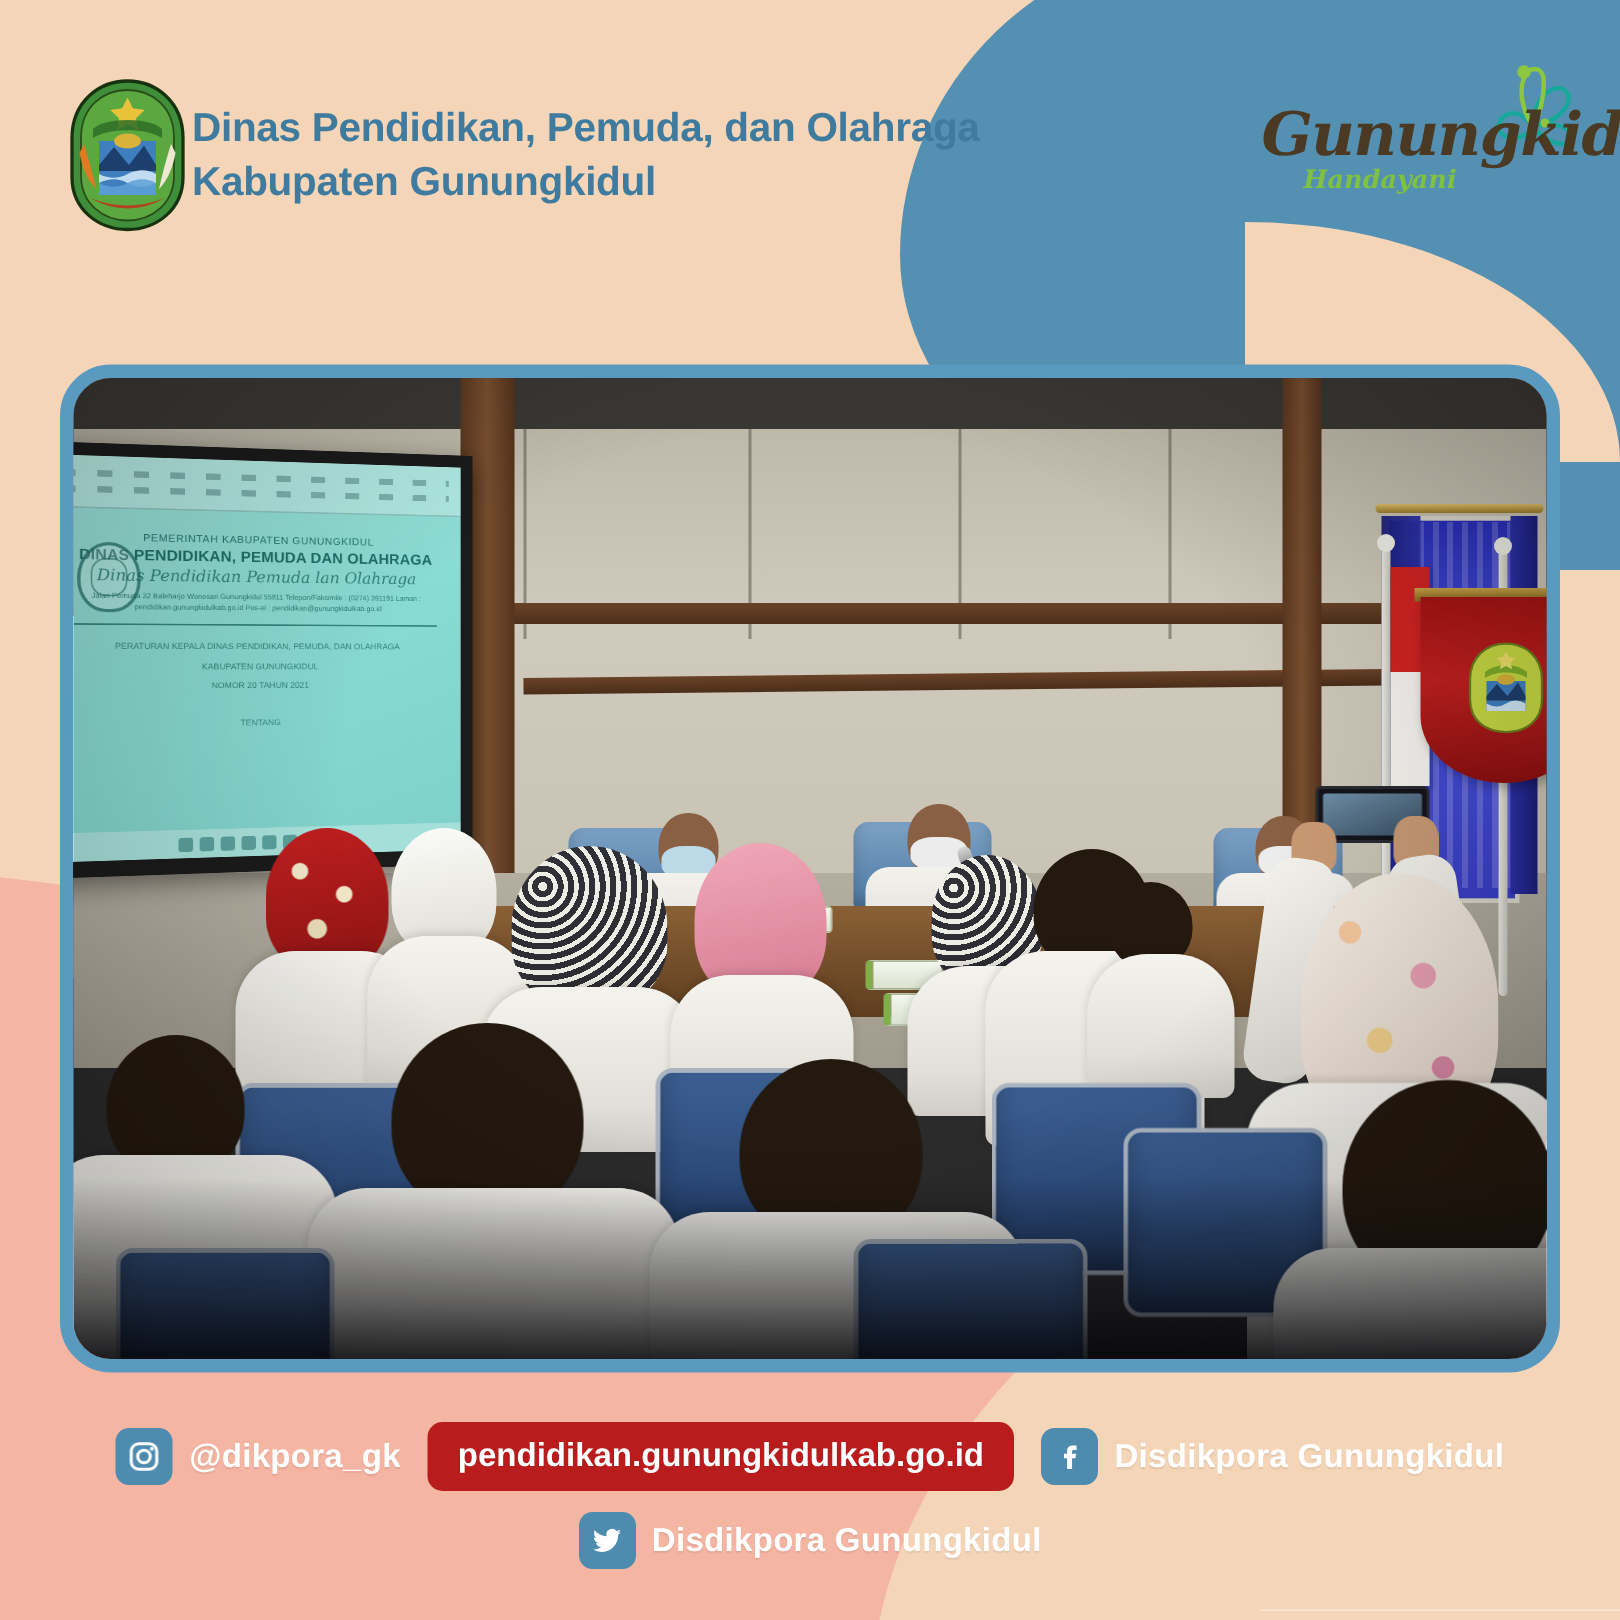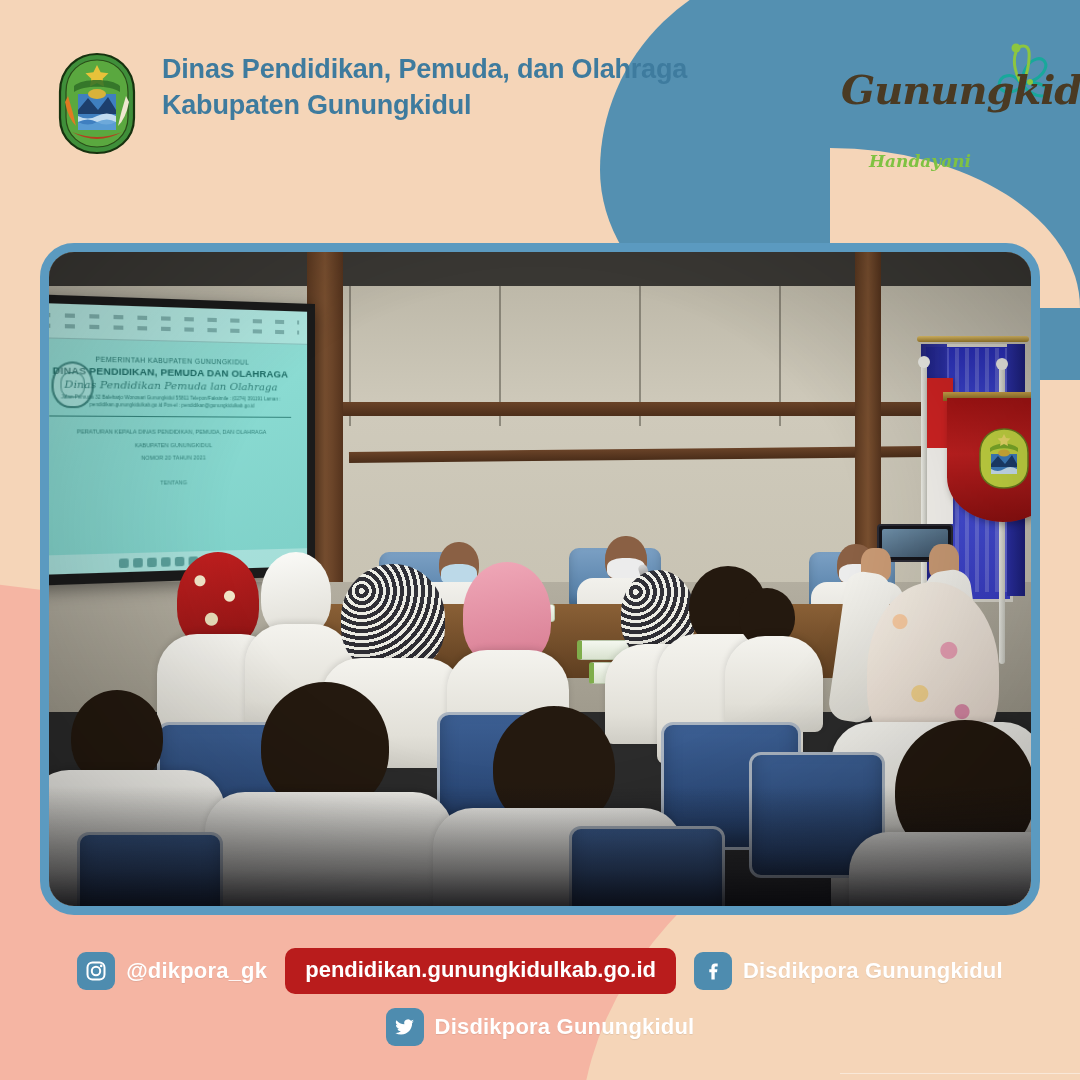--- a/index.html
+++ b/index.html
@@ -81,24 +81,23 @@
     bottom: 6px;
     width: 240px;
     height: 1px;
     background: rgba(255,255,255,0.45);
   }
 
   
   .header {
     position: absolute;
     top: 52px;
-    left: 54px;
+    left: 42px;
     display: flex;
-    align-items: flex-start;
-    gap: 22px;
+    align-items: center;
     z-index: 6;
   }
   .crest {
     position: relative;
     width: 86px;
     height: 104px;
     flex: none;
   }
   .crest svg { display: block; width: 100%; height: 100%; }
 
@@ -135,21 +134,20 @@
   .gk-tag {
     position: absolute;
     left: 28px;
     top: 66px;
     font-family: "DejaVu Serif", serif;
     font-style: italic;
     font-weight: bold;
     font-size: 17px;
     color: #7FC242;
     letter-spacing: 0px;
-    margin-top: 41px;
   }
   .gk-orn {
     position: absolute;
     right: 2px;
     top: -6px;
     width: 66px;
     height: 62px;
   }
 
   

